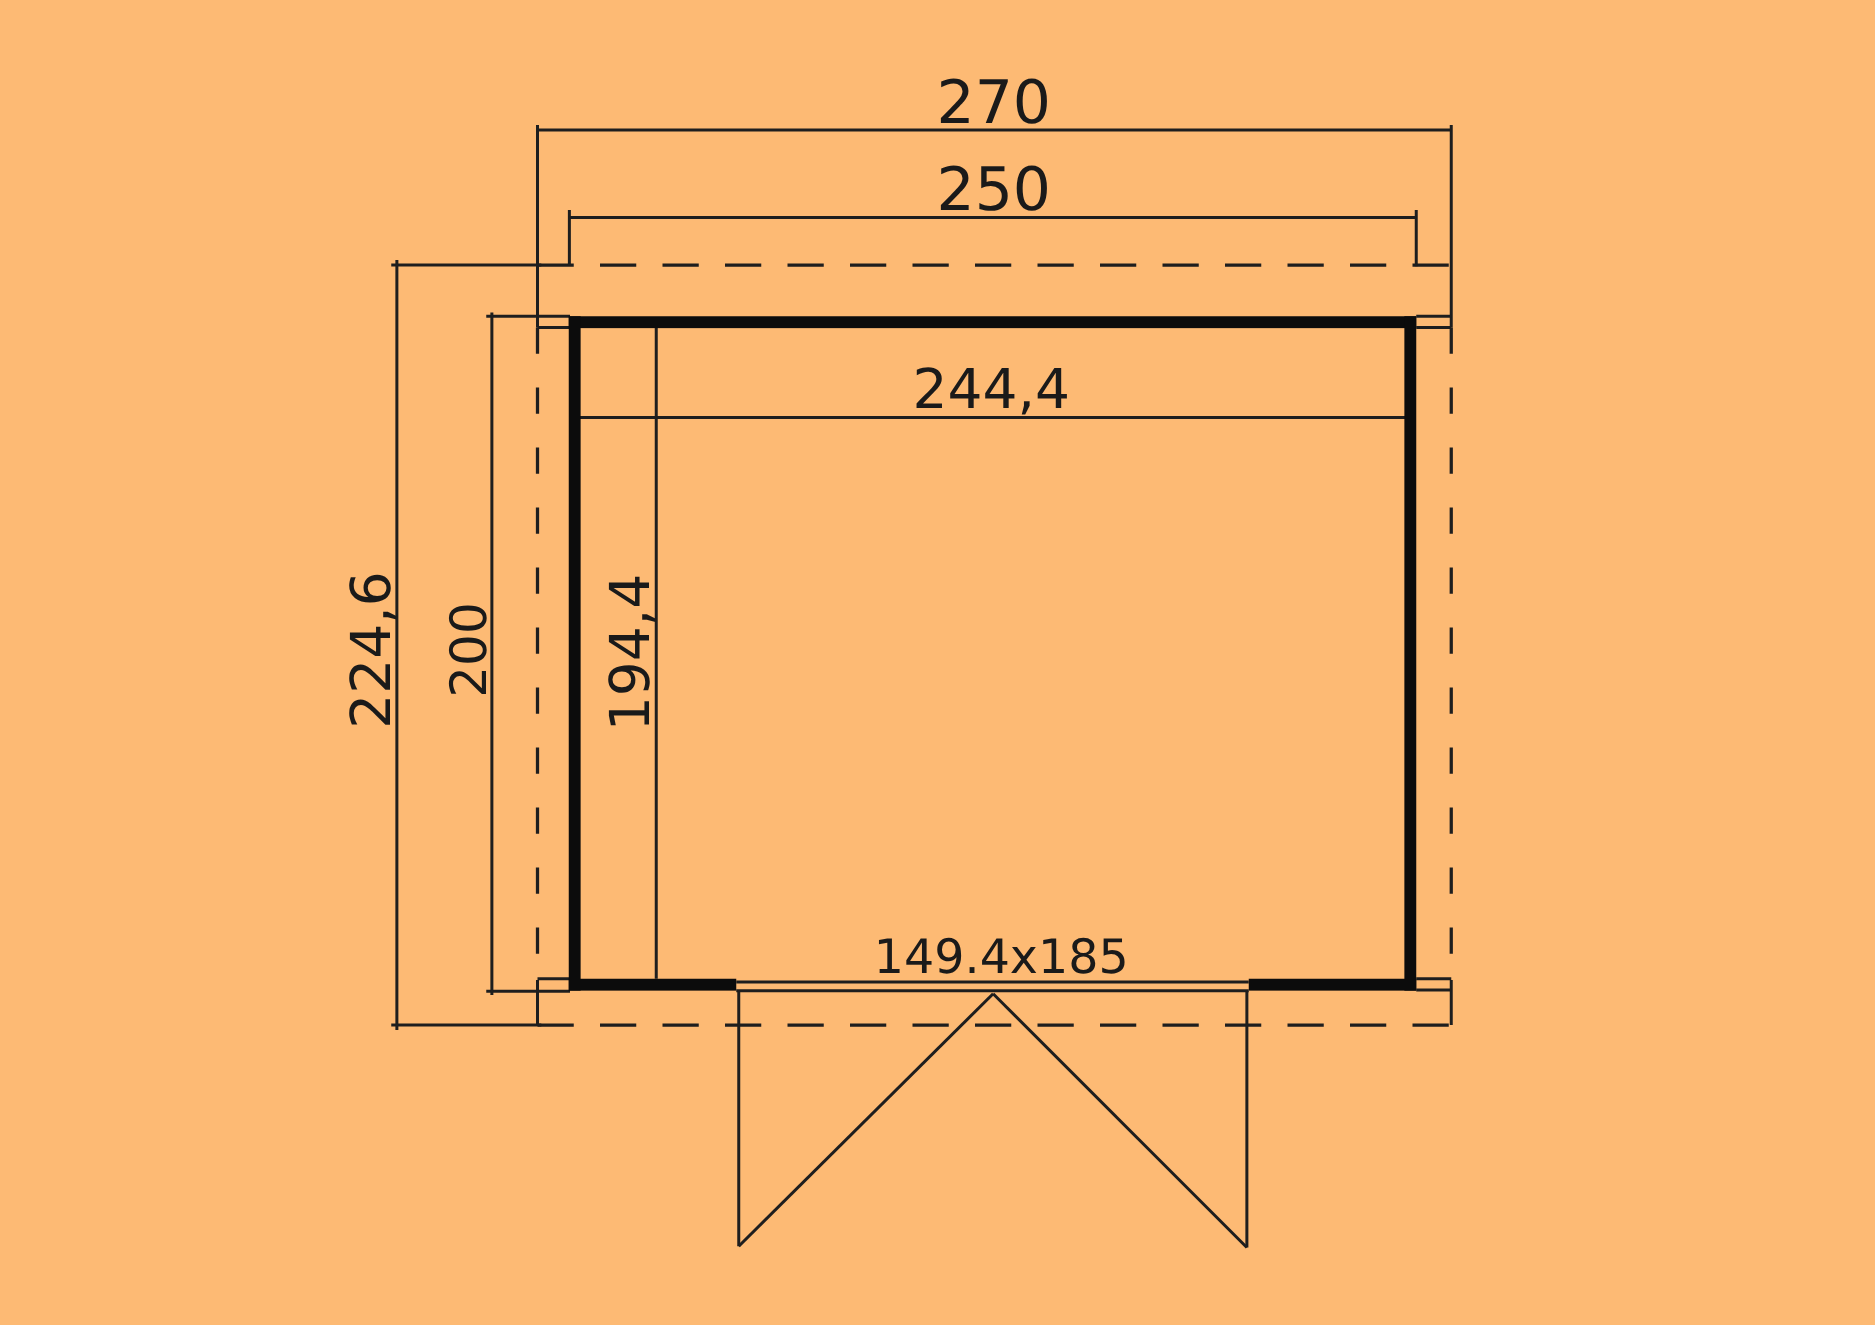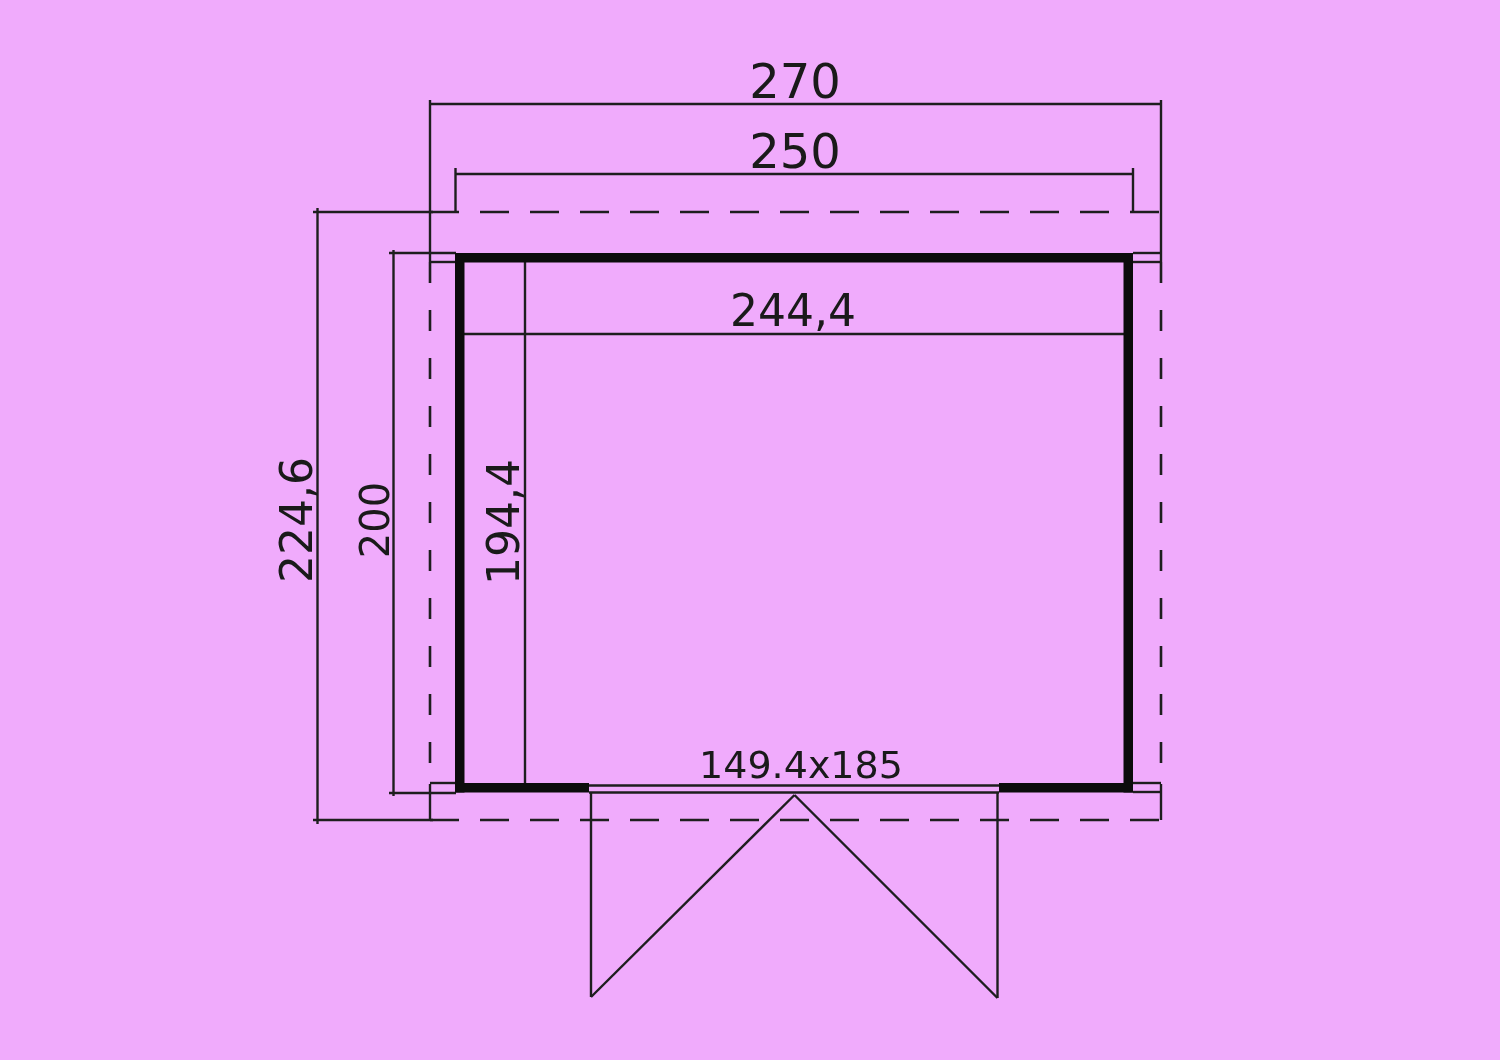--- a/index.html
+++ b/index.html
@@ -4,21 +4,21 @@
 <style>
   html, body {
     margin: 0;
     padding: 0;
     background: #ffffff;
   }
   .stage {
     position: relative;
     width: 1500px;
     height: 1060px;
-    background: #f0abfc;
+    background: #fdba74;
     overflow: hidden;
   }
   svg { display: block; }
   .dim-text {
     font-family: "DejaVu Sans", "Liberation Sans", sans-serif;
     fill: #1a1a1a;
   }
 </style>
 </head>
 <body>

